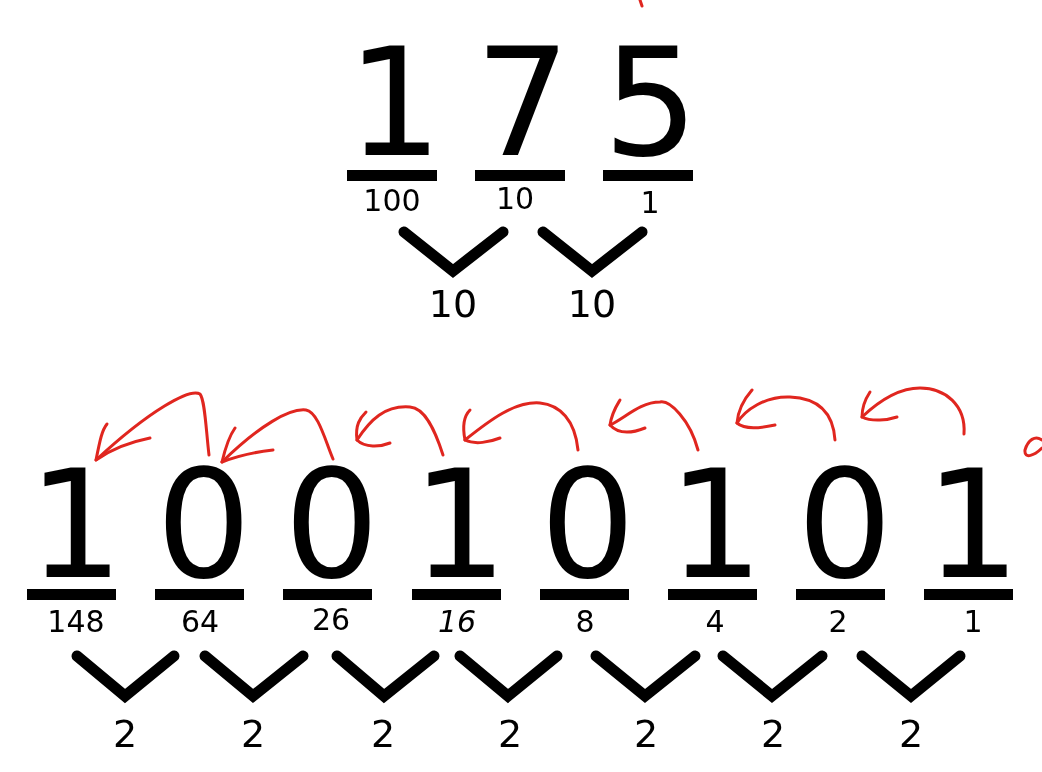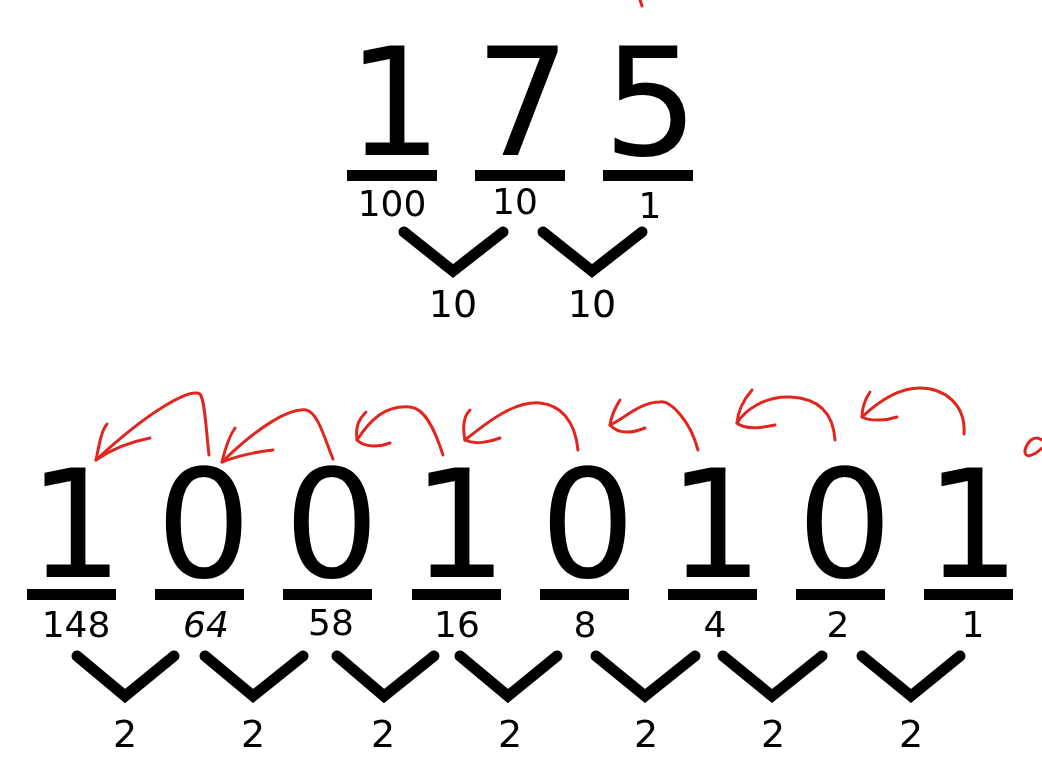--- a/index.html
+++ b/index.html
@@ -1,19 +1,19 @@
 <!DOCTYPE html>
 <html><head>
   <meta charset="utf-8">
   <style>
     html, body { margin: 0; padding: 0; background: #ffffff; }
     body { width: 1042px; height: 772px; position: relative; overflow: hidden; font-family: "DejaVu Sans", sans-serif; color: #000; }
     .digit { position: absolute; font-size: 150px; line-height: 1; text-align: center; width: 90px; font-family: "DejaVu Sans", sans-serif; }
     .bar { position: absolute; height: 11px; background: #000; }
-    .place { position: absolute; font-size: 36px; text-align: center; line-height: 1; }
+    .place { position: absolute; font-size: 30px; text-align: center; line-height: 1; }
     .base { position: absolute; font-size: 38px; text-align: center; line-height: 1; }
     svg.overlay { position: absolute; left: 0; top: 0; }
   </style>
 </head>
 <body>
 
 <div>
   <div class="digit" style="left:347px; top:28px; width:90px;">1</div>
   <div class="digit" style="left:475px; top:28px; width:90px;">7</div>
   <div class="digit" style="left:603px; top:28px; width:90px;">5</div>
@@ -43,23 +43,23 @@
   <div class="bar" style="left:27px; top:589px; width:89px;"></div>
   <div class="bar" style="left:155px; top:589px; width:89px;"></div>
   <div class="bar" style="left:283px; top:589px; width:89px;"></div>
   <div class="bar" style="left:412px; top:589px; width:89px;"></div>
   <div class="bar" style="left:540px; top:589px; width:89px;"></div>
   <div class="bar" style="left:668px; top:589px; width:89px;"></div>
   <div class="bar" style="left:796px; top:589px; width:89px;"></div>
   <div class="bar" style="left:924px; top:589px; width:89px;"></div>
 
   <div class="place" style="left:31px; top:607px; width:90px;">148</div>
-  <div class="place" style="left:161px; top:607px; width:90px;font-style:italic;">64</div>
-  <div class="place" style="left:286px; top:605px; width:90px;">58</div>
-  <div class="place" style="left:412px; top:607px; width:90px;">16</div>
+  <div class="place" style="left:155px; top:607px; width:90px;">64</div>
+  <div class="place" style="left:286px; top:605px; width:90px;">26</div>
+  <div class="place" style="left:412px; top:607px; width:90px;font-style:italic;">16</div>
   <div class="place" style="left:540px; top:607px; width:90px;">8</div>
   <div class="place" style="left:670px; top:607px; width:90px;">4</div>
   <div class="place" style="left:793px; top:607px; width:90px;">2</div>
   <div class="place" style="left:928px; top:607px; width:90px;">1</div>
 
   <div class="base" style="left:85px; top:715px; width:80px;">2</div>
   <div class="base" style="left:213px; top:715px; width:80px;">2</div>
   <div class="base" style="left:343px; top:715px; width:80px;">2</div>
   <div class="base" style="left:470px; top:715px; width:80px;">2</div>
   <div class="base" style="left:606px; top:715px; width:80px;">2</div>

